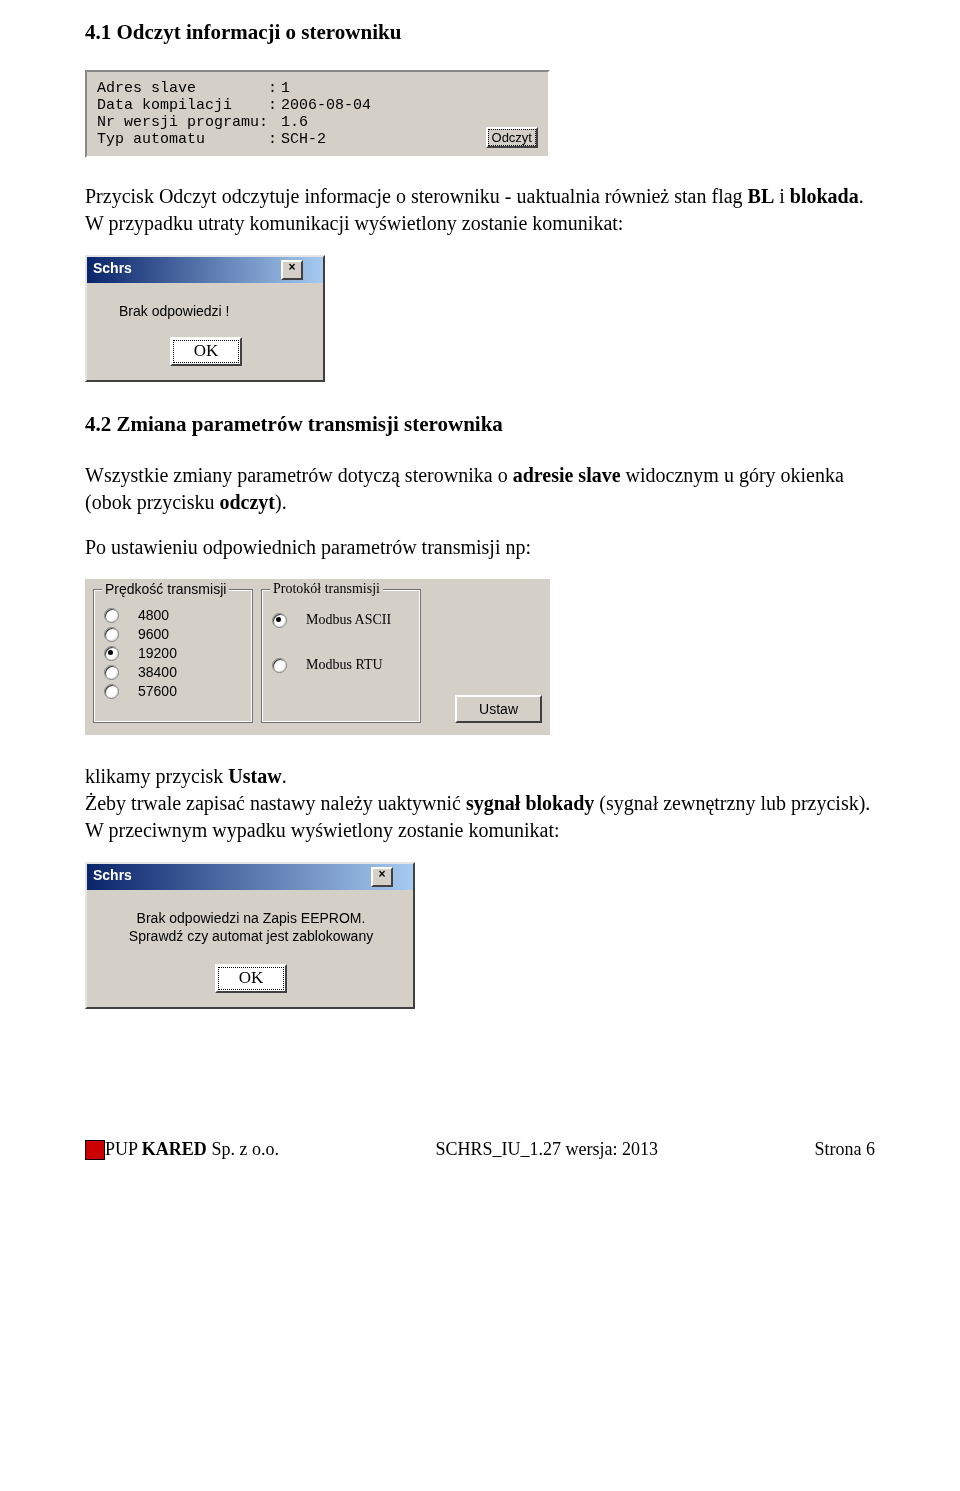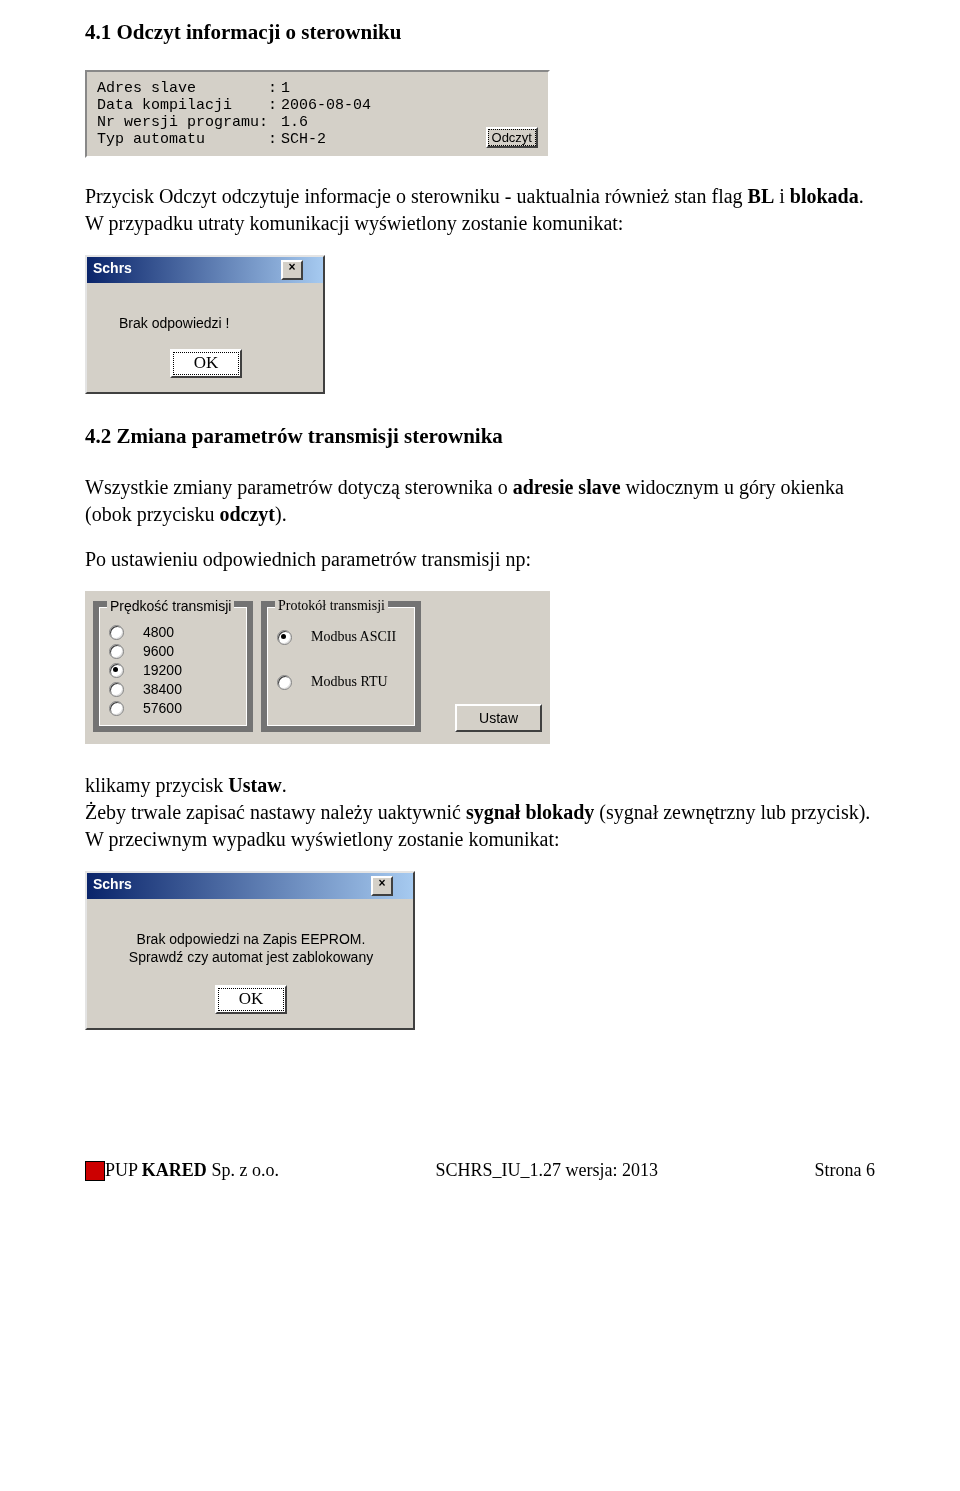--- a/index.html
+++ b/index.html
@@ -91,21 +91,20 @@
     font-size: 12px;
     font-weight: bold;
     line-height: 11px;
     text-align: center;
   }
   .dlg-body {
     padding: 20px 12px 14px 14px;
     font-size: 14px;
     color: #000;
     text-align: center;
-    margin-top: 12px;
   }
   .dlg-body .msg { text-align: left; margin: 0 0 18px 18px; }
   .dlg-body.centered .msg { text-align: center; margin-left: 0; }
   .win-btn {
     display: inline-block;
     background: #ffffff;
     border: 2px solid;
     border-color: #fff #404040 #404040 #fff;
     padding: 2px 22px 3px 22px;
     font-family: Liberation Serif, serif;
@@ -120,24 +119,24 @@
     background: #d4d0c8;
     padding: 10px 8px 12px 8px;
     box-sizing: border-box;
     margin-bottom: 28px;
     font-family: "MS Sans Serif", Arial, sans-serif;
     display: flex;
     gap: 8px;
     position: relative;
   }
   .groupbox {
-    border: 6px solid #737373;
+    border: 1px solid #737373;
     box-shadow: inset -1px -1px 0 #fff, inset 1px 1px 0 #fff;
     position: relative;
-    padding: 14px 10px 8px 10px;
+    padding: 14px 10px 21px 10px;
     box-sizing: border-box;
     flex-shrink: 0;
     text-align: center;
   }
   .gb-speed { width: 160px; }
   .gb-proto { width: 160px; font-family: Liberation Serif, serif; }
   .groupbox .legend {
     position: absolute;
     top: -9px;
     left: 8px;

